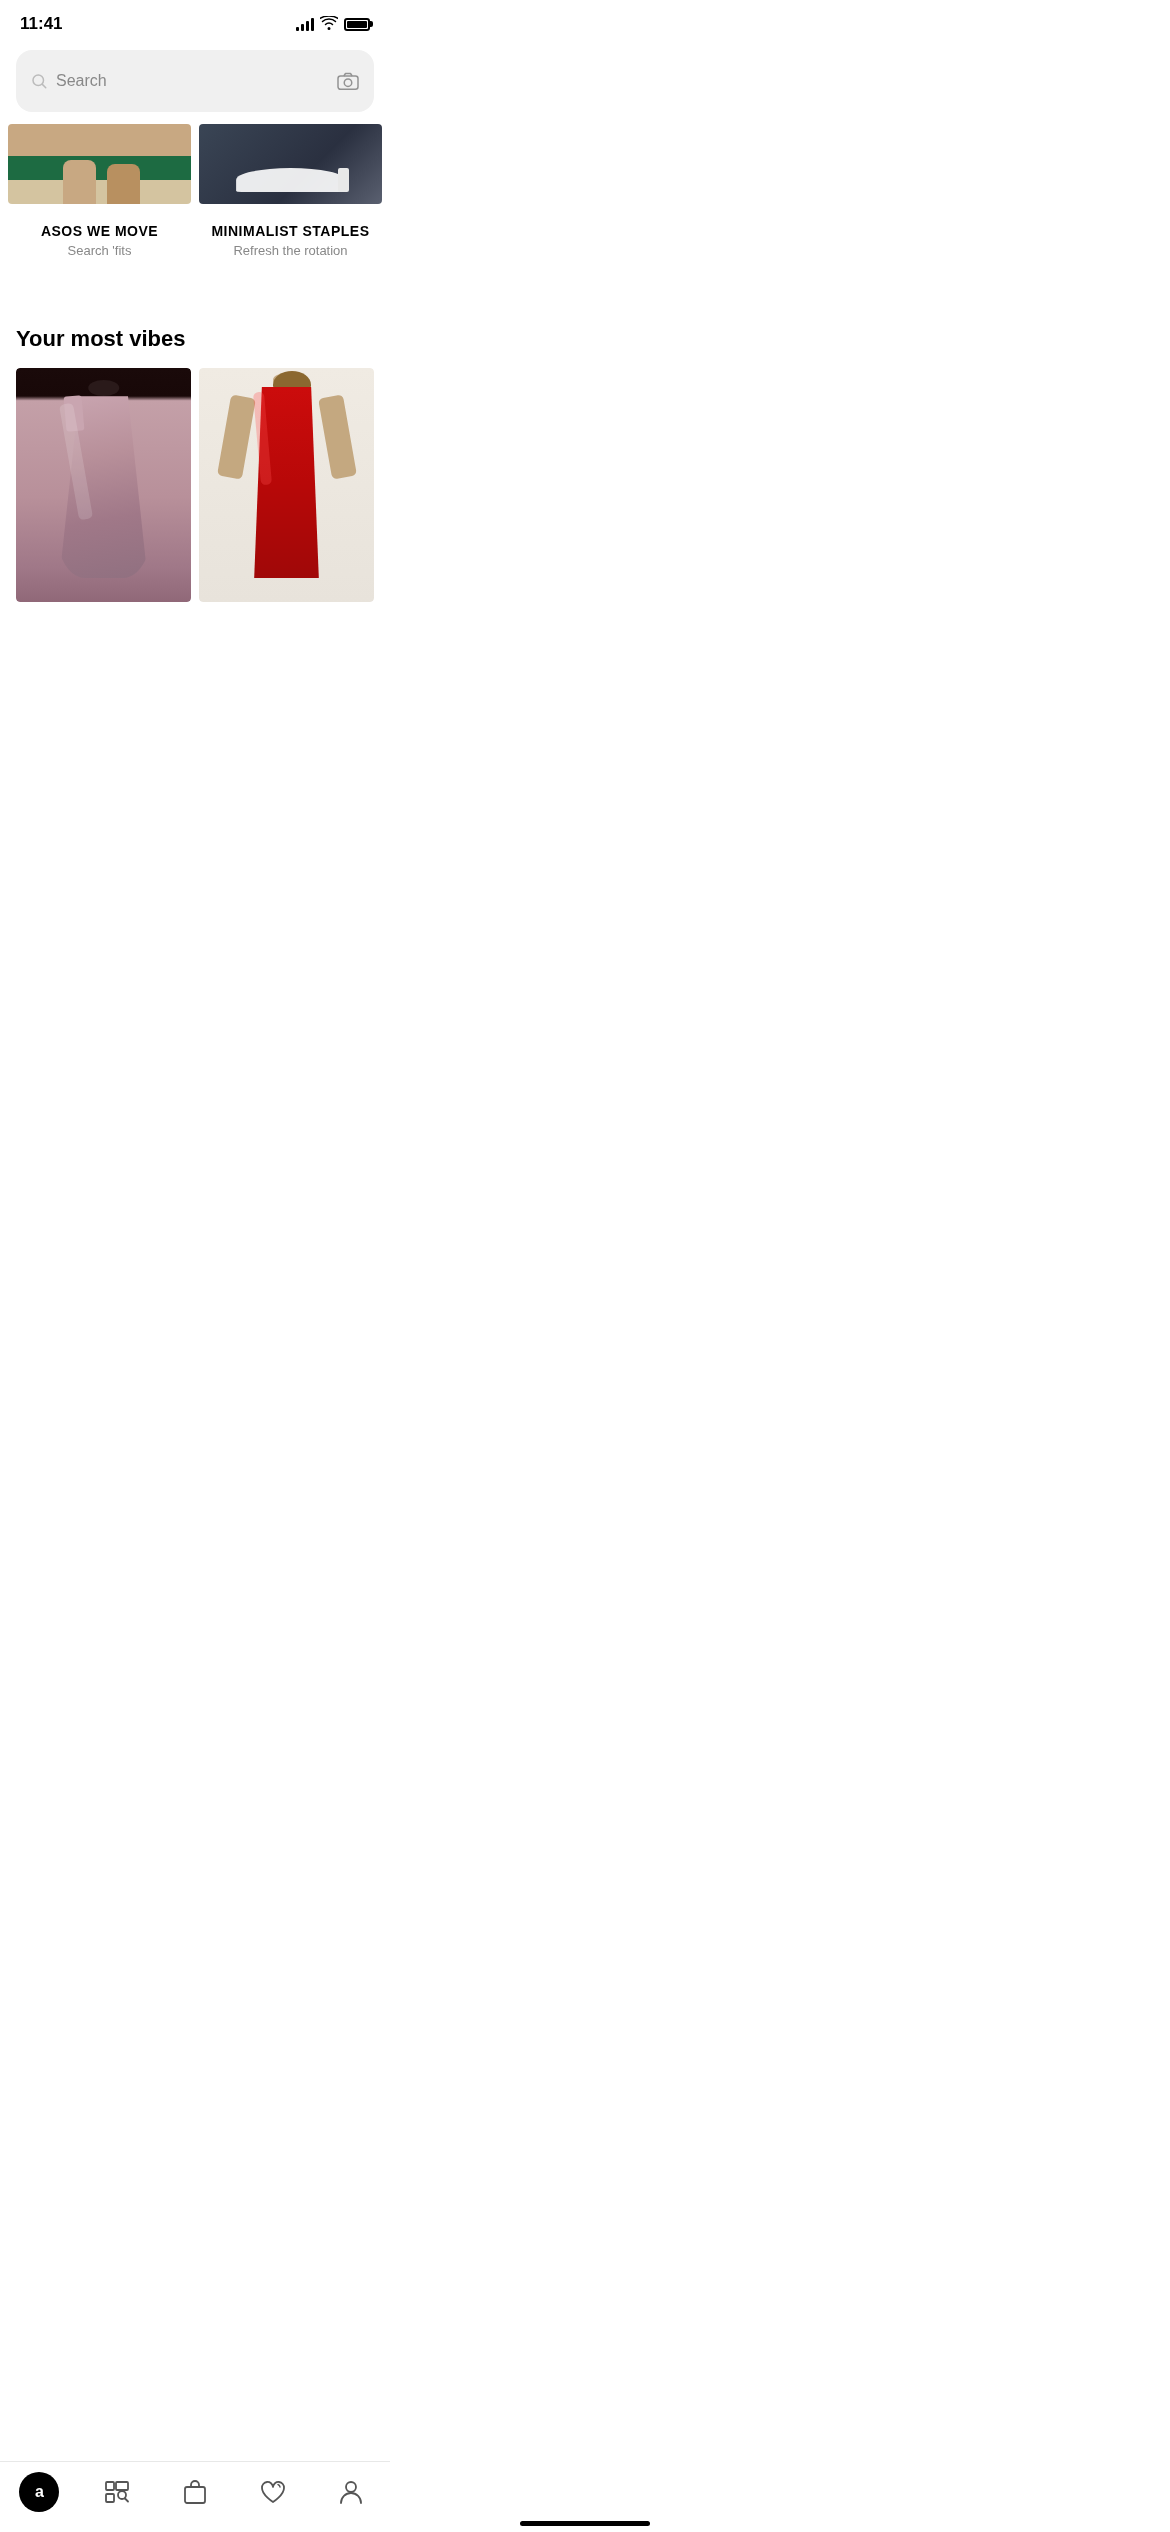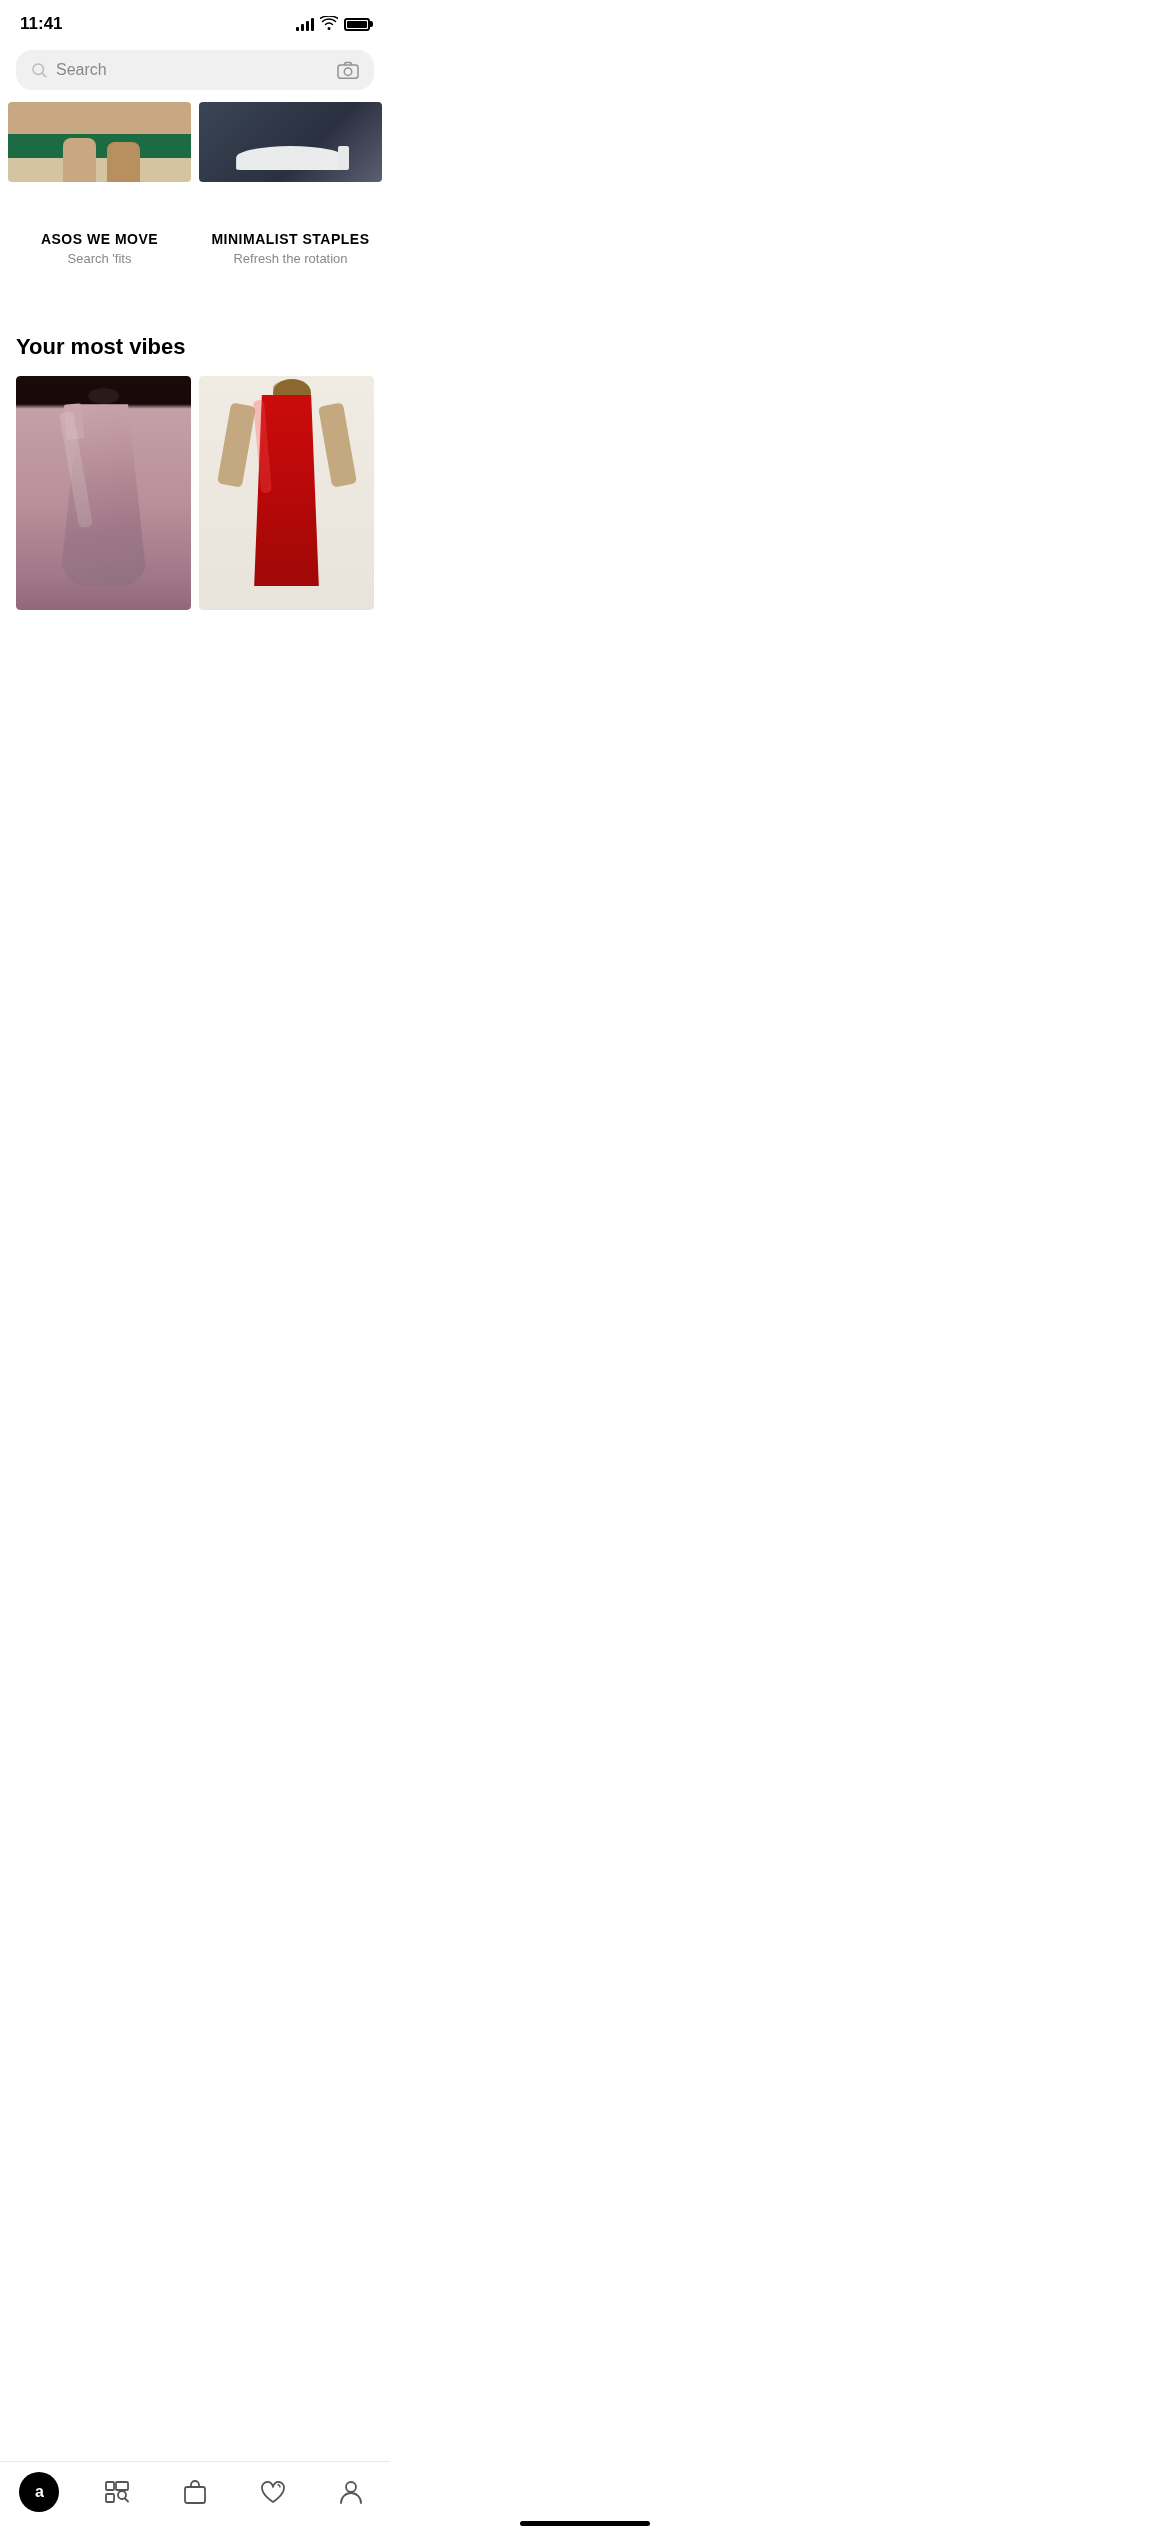--- a/index.html
+++ b/index.html
@@ -79,21 +79,21 @@
     
     .search-bar-container {
       padding: 8px 16px 12px;
       background: #fff;
     }
     .search-bar {
       background: #f0f0f0;
       border-radius: 16px;
       display: flex;
       align-items: center;
-      padding: 10px 14px;
+      padding: 21px 14px;
       justify-content: space-between;
     }
     .search-left {
       display: flex;
       align-items: center;
       gap: 8px;
       flex: 1;
     }
     .search-icon-svg {
       width: 18px;
@@ -142,21 +142,20 @@
       text-align: center;
       padding: 10px 4px 4px;
     }
     .category-title {
       font-size: 14px;
       font-weight: 800;
       letter-spacing: 0.5px;
       color: #000;
       text-transform: uppercase;
       line-height: 1.3;
-      margin-top: 30px;
     }
     .category-subtitle {
       font-size: 13px;
       color: #888;
       margin-top: 3px;
     }
 
     
     .section-spacer {
       height: 16px;

